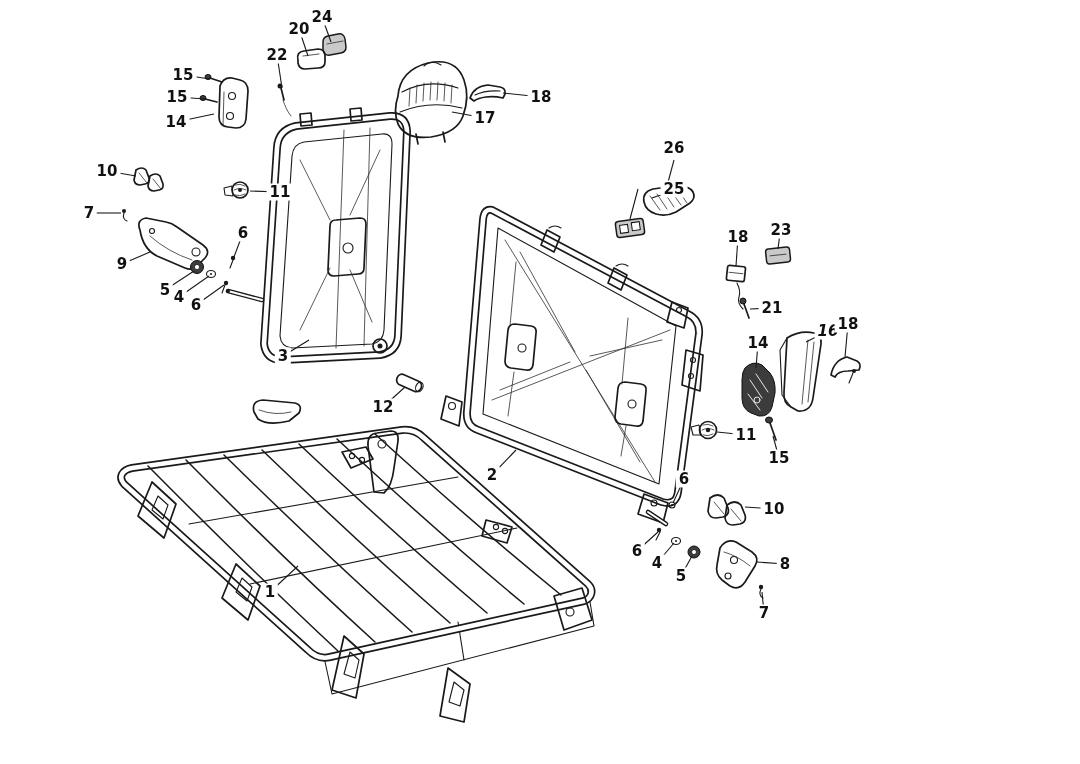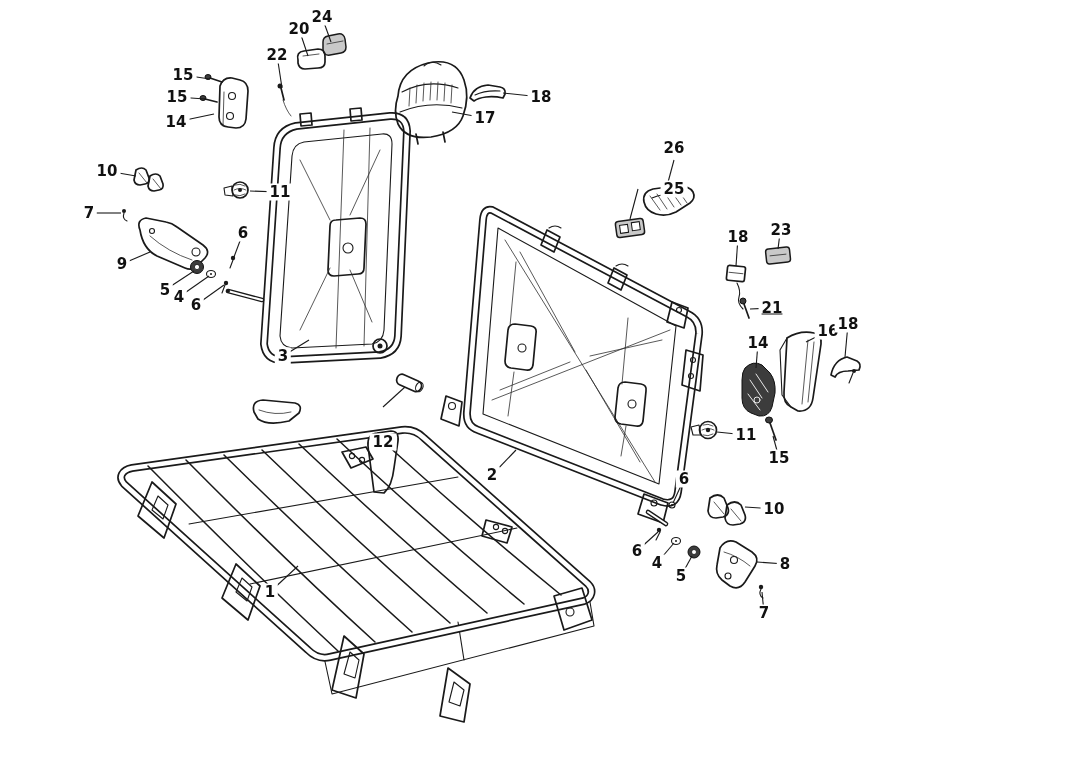--- a/index.html
+++ b/index.html
@@ -379,26 +379,26 @@
     <span class="callout" style="left: 674px; top: 148px;">26</span>
     <span class="callout" style="left: 674px; top: 189px;">25</span>
     <span class="callout" style="left: 89px; top: 213px;">7</span>
     <span class="callout" style="left: 122px; top: 264px;">9</span>
     <span class="callout" style="left: 243px; top: 233px;">6</span>
     <span class="callout" style="left: 165px; top: 290px;">5</span>
     <span class="callout" style="left: 179px; top: 297px;">4</span>
     <span class="callout" style="left: 196px; top: 305px;">6</span>
     <span class="callout" style="left: 781px; top: 230px;">23</span>
     <span class="callout" style="left: 738px; top: 237px;">18</span>
-    <span class="callout" style="left: 772px; top: 308px; text-decoration: underline;">21</span>
-    <span class="callout" style="left: 828px; top: 331px;">16</span>
+    <span class="callout" style="left: 772px; top: 308px;">21</span>
+    <span class="callout" style="left: 828px; top: 331px; font-style: italic;">16</span>
     <span class="callout" style="left: 848px; top: 324px;">18</span>
     <span class="callout" style="left: 758px; top: 343px;">14</span>
     <span class="callout" style="left: 283px; top: 356px;">3</span>
-    <span class="callout" style="left: 383px; top: 407px; margin-top: 35px;">12</span>
+    <span class="callout" style="left: 383px; top: 407px;">12</span>
     <span class="callout" style="left: 746px; top: 435px;">11</span>
     <span class="callout" style="left: 779px; top: 458px;">15</span>
     <span class="callout" style="left: 492px; top: 475px;">2</span>
     <span class="callout" style="left: 684px; top: 479px;">6</span>
     <span class="callout" style="left: 774px; top: 509px;">10</span>
     <span class="callout" style="left: 637px; top: 551px;">6</span>
     <span class="callout" style="left: 657px; top: 563px;">4</span>
     <span class="callout" style="left: 681px; top: 576px;">5</span>
     <span class="callout" style="left: 785px; top: 564px;">8</span>
     <span class="callout" style="left: 764px; top: 613px;">7</span>

